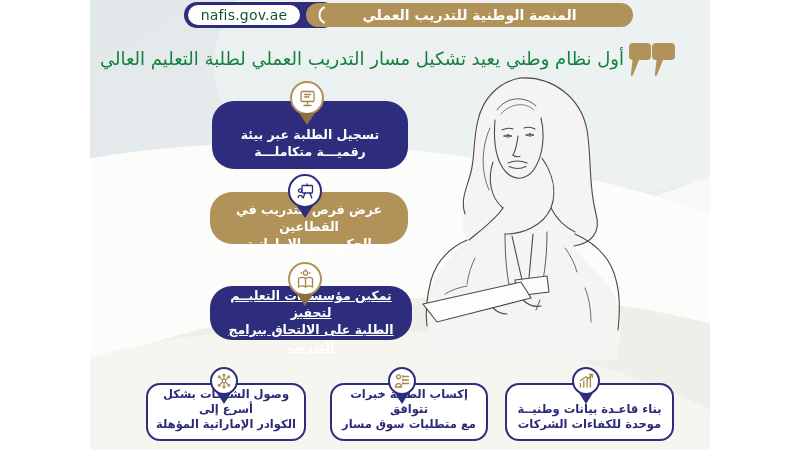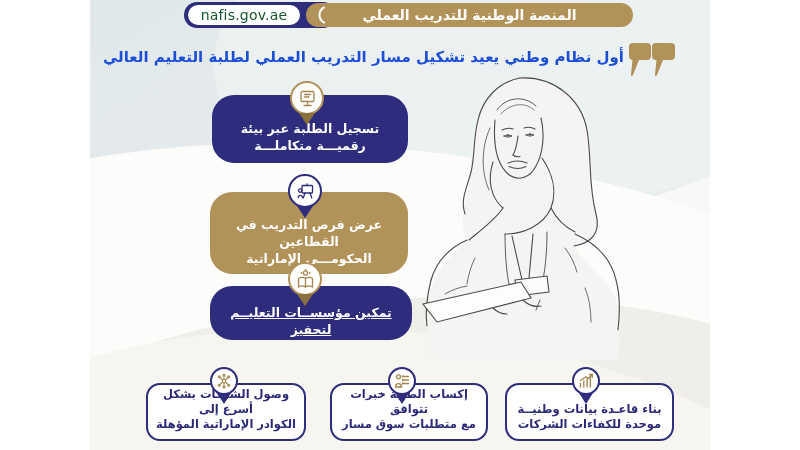--- a/index.html
+++ b/index.html
@@ -22,32 +22,32 @@
   
   .hdr-navy { position:absolute; left:184px; top:2px; width:152px; height:26px; border-radius:13px; background:#2e2c7c; z-index:6; }
   .hdr-site { position:absolute; left:188px; top:5px; width:112px; height:20px; border-radius:10px; background:#ffffff;
               color:#14532d; font-size:14px; font-weight:normal; text-align:center; line-height:20px; z-index:7; letter-spacing:0.2px; }
   .hdr-gold { position:absolute; left:306px; top:3px; width:327px; height:24px; border-radius:12px; background:#b19259;
               z-index:8; display:flex; align-items:center; justify-content:center; }
   .hdr-title { color:#ffffff; font-size:14px; font-weight:bold; direction:rtl; line-height:24px; }
   .hdr-crescent { position:absolute; left:9px; top:3px; }
 
   
-  .tagline { position:absolute; top:48px; right:176px; color:#1d4ed8; font-size:15px; font-weight:bold;
+  .tagline { position:absolute; top:48px; right:176px; color:#15803d; font-size:18px; font-weight:normal;
              direction:rtl; white-space:nowrap; z-index:5; }
   .quote-icon { position:absolute; left:629px; top:43px; z-index:5; }
 
   
   .feature { position:absolute; border-radius:22px; color:#ffffff; font-weight:bold; font-size:12.5px;
              text-align:center; direction:rtl; display:flex; flex-direction:column; justify-content:center;
              padding-top:16px; line-height:17px; z-index:3; }
   .feature.navy { background:#2e2c7c; }
   .feature.gold { background:#b19259; }
-  .f0 { left:212px; top:95px;  width:196px; height:68px; }
-  .f1 { left:210px; top:192px; width:198px; height:82px; }
+  .f0 { left:212px; top:101px;  width:196px; height:68px; }
+  .f1 { left:210px; top:192px; width:198px; height:52px; }
   .f2 { left:210px; top:286px; width:202px; height:54px;text-decoration:underline; }
 
   
   .pin { position:absolute; z-index:4; }
   .pin-circle { width:34px; height:34px; border-radius:50%; background:#ffffff;
                 display:flex; align-items:center; justify-content:center; }
   .ring-gold { border:2px solid #b19259; }
   .ring-navy { border:2px solid #2e2c7c; }
   .pin-tri { width:0; height:0; border-left:8px solid transparent; border-right:8px solid transparent;
              margin:-2px auto 0 auto; }
@@ -173,20 +173,21 @@
         <path d="M11 1.8v1.7 M9 11l-1.8 5 M14 11l1.8 5"></path>
         <circle cx="4.2" cy="8.6" r="1.7"></circle>
         <path d="M2.3 15.5c0-2.8 4-2.8 4 0"></path>
       </svg>
     </div>
     <div class="pin-tri tri-navy"></div>
   </div>
 
   <div class="feature navy f2">
     <div>تمكين مؤسســات التعليــم لتحفيز</div>
+    <div>الطلبة على الالتحاق ببرامج التدريب</div>
   </div>
   <div class="pin" style="left:288px; top:262px;">
     <div class="pin-circle ring-gold">
       <svg width="19" height="20" viewBox="0 0 19 20" fill="none" stroke="#a5854c" stroke-width="1.3" stroke-linecap="round">
         <circle cx="9.5" cy="4" r="2.1"></circle>
         <path d="M9.5 0.6v0.6 M5.8 4h-0.8 M14 4h-0.8"></path>
         <path d="M2.5 9.5c2.5-1.5 5-1.5 7 0 2-1.5 4.5-1.5 7 0v8.5c-2.5-1.5-5-1.5-7 0-2-1.5-4.5-1.5-7 0z"></path>
         <path d="M9.5 9.5V18"></path>
       </svg>
     </div>

